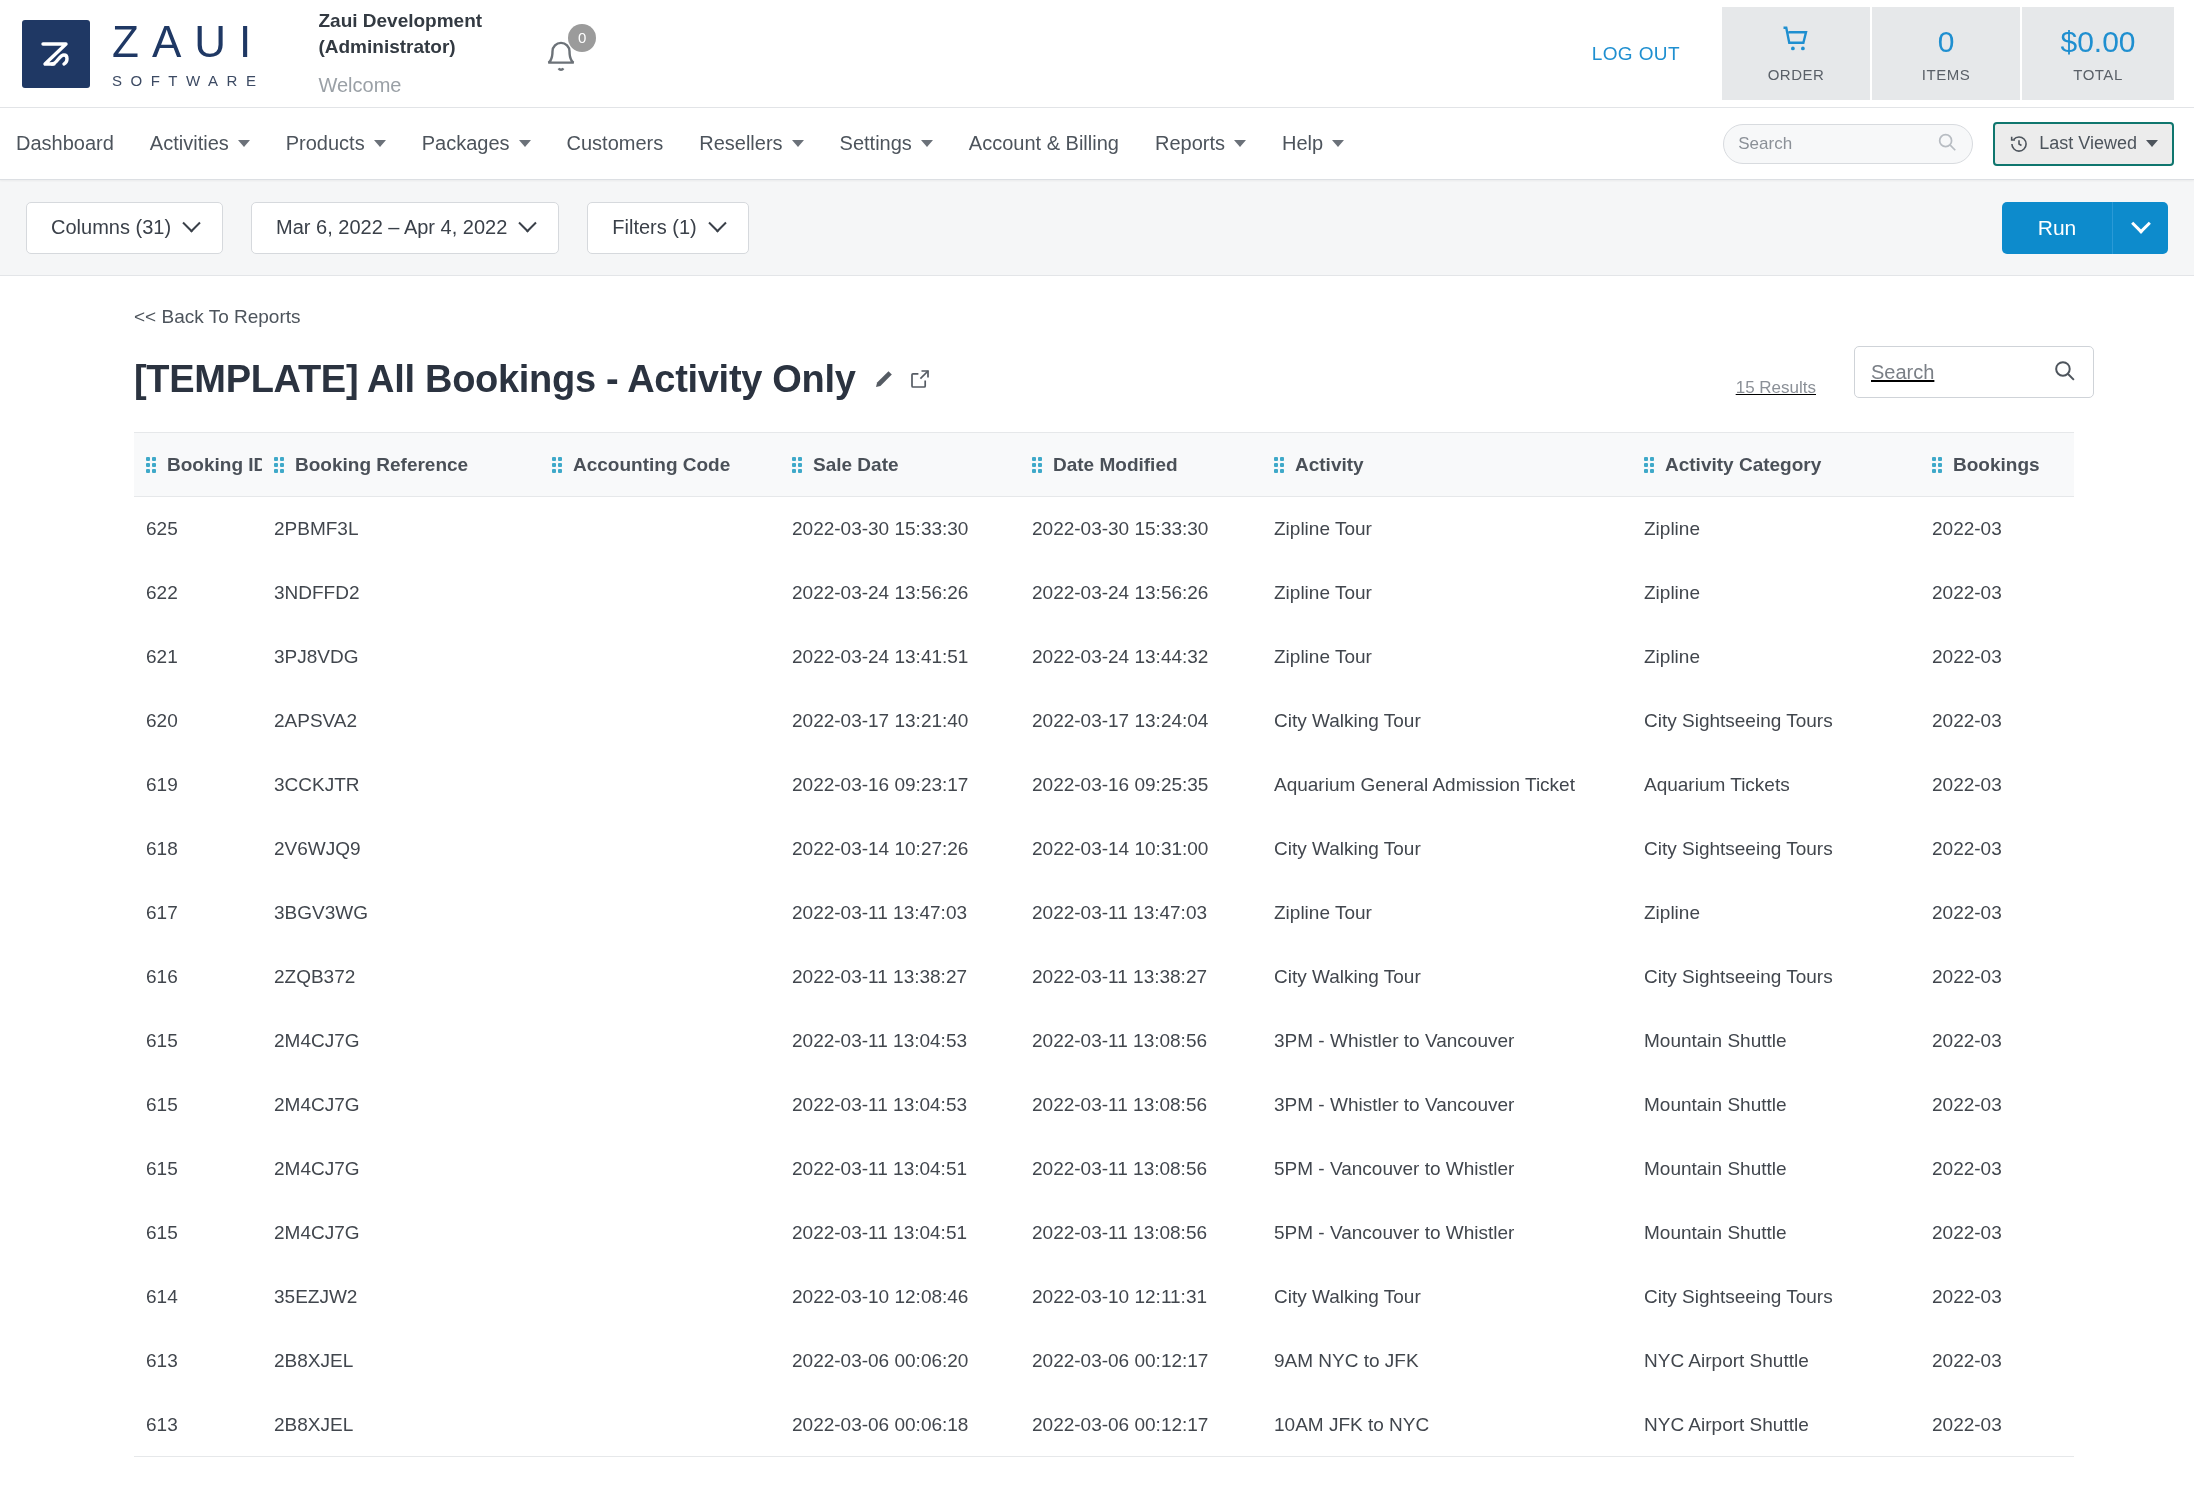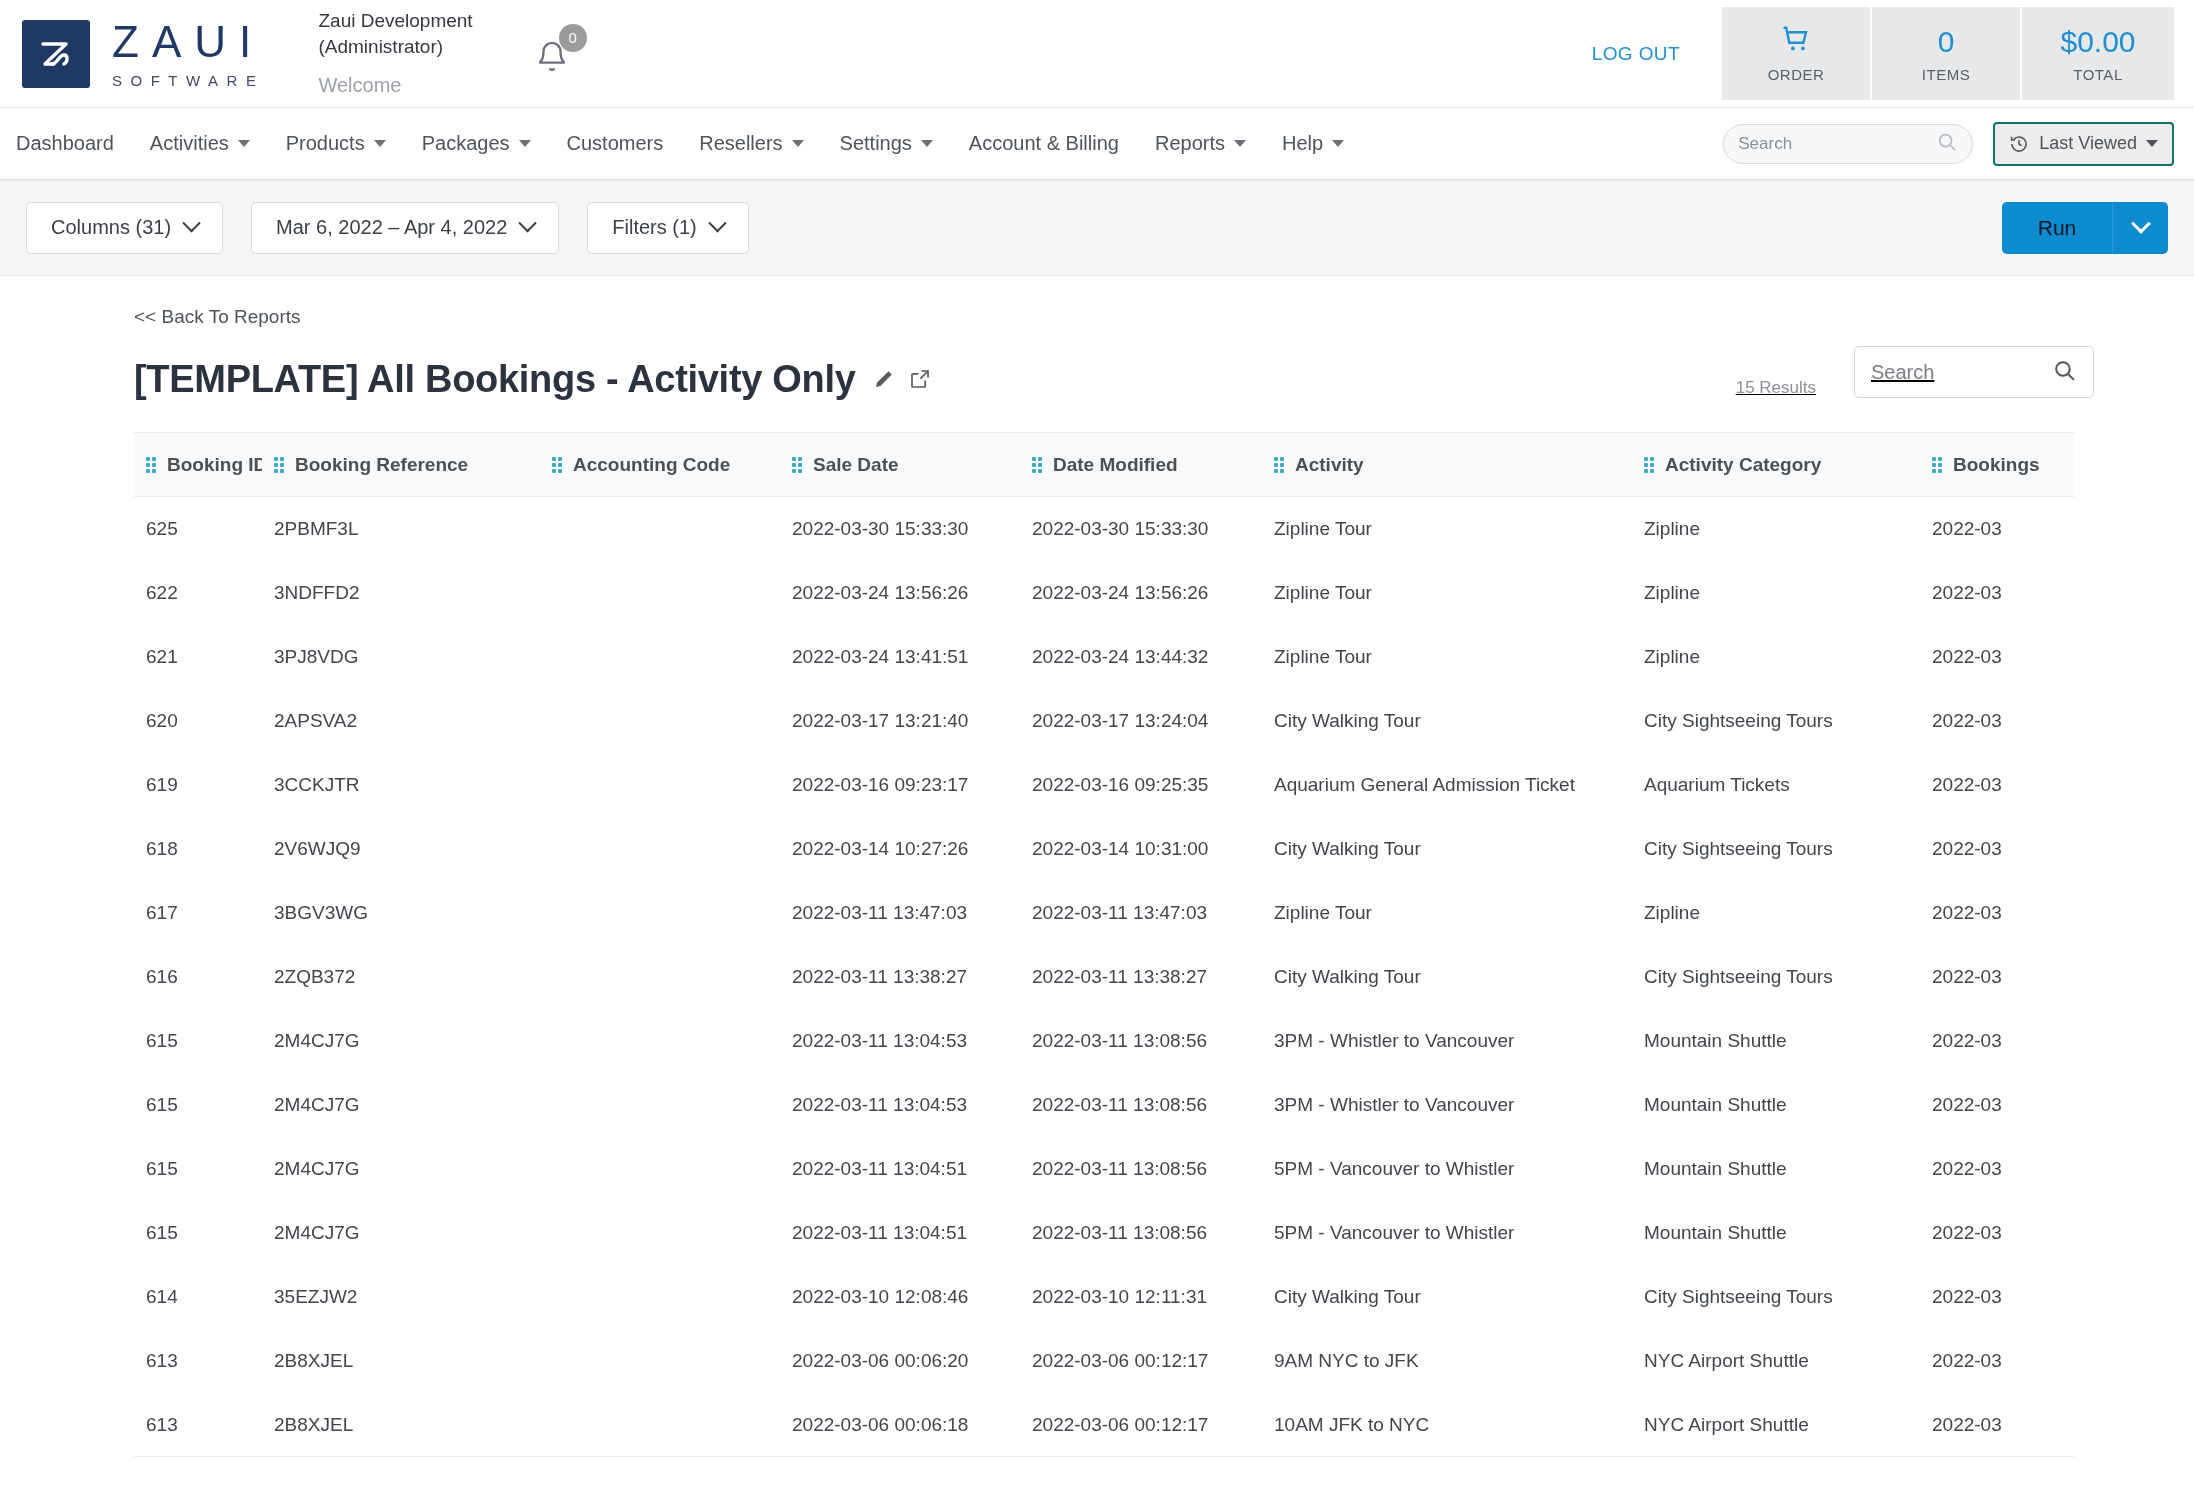--- a/index.html
+++ b/index.html
@@ -32,21 +32,21 @@
     font-size: 44px; letter-spacing: 13px;
     color: #1f3864; font-weight: 400; line-height: 1;
     font-family: "Liberation Sans", sans-serif;
   }
   .logo-sub {
     font-size: 15px; letter-spacing: 8.5px;
     color: #3c4a63; margin-top: 9px; line-height: 1;
   }
 
   .user-block { margin-left: 54px; line-height: 1.35; }
-  .user-name { font-size: 19px; font-weight: normal; color: #333a42; white-space: nowrap; }
+  .user-name { font-size: 19px; font-weight: bold; color: #333a42; white-space: nowrap; }
   .user-welcome { font-size: 20px; color: #9aa0a6; margin-top: 12px; }
 
   .bell-wrap { margin-left: 60px; position: relative; width: 52px; height: 52px; }
   .bell-badge {
     position: absolute; top: -4px; left: 26px;
     width: 28px; height: 28px; border-radius: 50%;
     background: #9b9b9b; color: #ffffff;
     font-size: 15px; display: flex; align-items: center; justify-content: center;
   }
   .bell-icon { position: absolute; top: 12px; left: 2px; }
@@ -132,21 +132,21 @@
     padding: 16px 24px; margin-right: 28px;
     font-size: 20px; color: #3a4049; cursor: pointer; white-space: nowrap;
   }
   .pill .chev {
     margin-left: 14px; width: 13px; height: 13px;
     border-right: 2.6px solid #3a4049; border-bottom: 2.6px solid #3a4049;
     transform: rotate(45deg) translate(-3px,-3px);
   }
   .run-wrap { margin-left: auto; display: flex; }
   .run-btn {
-    background: #0d8bcc; color: #0f172a;
+    background: #0d8bcc; color: #ffffff;
     height: 52px; width: 110px; border-radius: 5px 0 0 5px;
     display: flex; align-items: center; justify-content: center;
     font-size: 21px; cursor: pointer; text-align: right;
   }
   .run-split {
     background: #0d8bcc; width: 56px; height: 52px;
     border-radius: 0 5px 5px 0;
     border-left: 1px solid #2a9ad6;
     display: flex; align-items: center; justify-content: center; cursor: pointer;
   }

